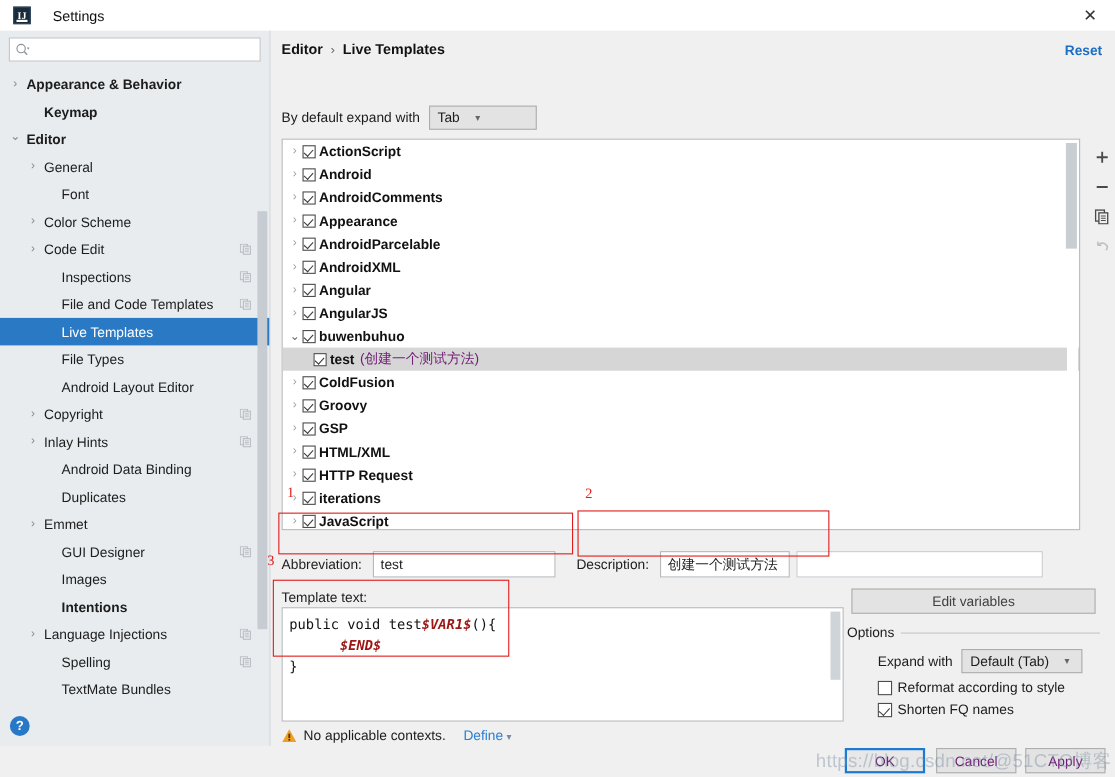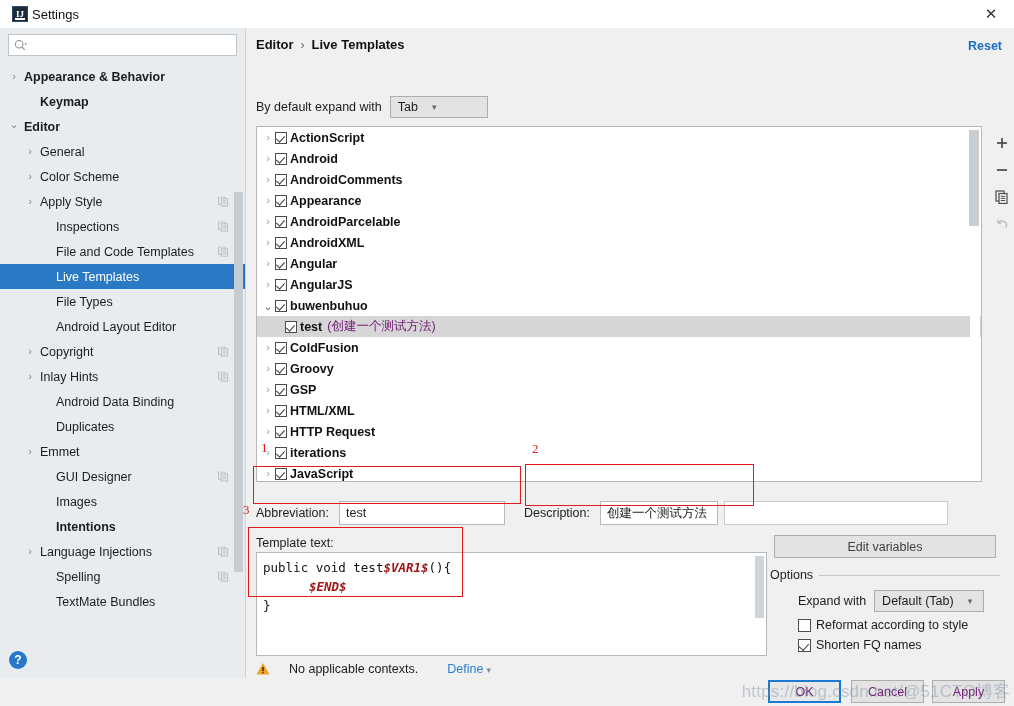--- a/index.html
+++ b/index.html
@@ -12,21 +12,21 @@
     overflow: hidden;
   }
   .window { position: relative; width: 1014px; height: 706px; background: #f0f0f0; }
 
   
   .titlebar {
     position: absolute; left: 0; top: 0; width: 1014px; height: 28px;
     background: #ffffff; display: flex; align-items: center;
   }
   .app-icon {
-    width: 16px; height: 16px; margin-left: 12px; margin-right: 4px;
+    width: 16px; height: 16px; margin-left: 12px; margin-right: 20px;
     background: #1b2a3a; border: 1px solid #2e4a66;
     display: flex; align-items: center; justify-content: center;
     color: #ffffff; font-size: 9px; font-weight: bold;
     font-family: "Liberation Serif", serif; line-height: 1;
     position: relative;
   }
   .app-icon::after {
     content: ""; position: absolute; left: 2px; right: 2px; bottom: 1px;
     height: 2px; background: #ffffff;
   }
@@ -220,21 +220,21 @@
     position: relative; flex: 0 0 auto; cursor: pointer;
   }
   .opt-cbx.checked::after {
     content: ""; position: absolute; left: 2px; top: 1px;
     width: 4.5px; height: 8px; border: solid #3c3c3c;
     border-width: 0 1.6px 1.6px 0; transform: rotate(42deg);
   }
   .opt-check-label { font-size: 12.5px; color: #1c1c1c; }
 
   
-  .warn-row { position: absolute; left: 10px; top: 634px; display: flex; align-items: center; gap: 19px; }
+  .warn-row { position: absolute; left: 10px; top: 634px; display: flex; align-items: center; gap: 6px; }
   .warn-icon { width: 14px; height: 14px; flex: 0 0 auto; }
   .warn-text { font-size: 12.5px; color: #1c1c1c; }
   .define-link { font-size: 12.5px; color: #2a7fd4; cursor: pointer; margin-left: 10px; }
   .define-chev { color: #7a8a98; font-size: 9px; margin-left: 3px; }
 
   
   .footer {
     position: absolute; left: 0; top: 678px; width: 1014px; height: 28px;
     background: #f0f0f0;
   }
@@ -293,27 +293,31 @@
           <span class="tree-label bold" style="margin-left: 4px;">Keymap</span>
         </div>
         <div class="tree-row" style="padding-left: 8px;">
           <span class="arrow" style="margin-top: -4px;">⌄</span>
           <span class="tree-label bold" style="margin-left: 4px;">Editor</span>
         </div>
         <div class="tree-row" style="padding-left: 24px;">
           <span class="arrow">›</span>
           <span class="tree-label" style="margin-left: 4px;">General</span>
         </div>
+        <div class="tree-row" style="padding-left: 40px;">
+          <span class="arrow blank">›</span>
+          <span class="tree-label" style="margin-left: 4px;">Font</span>
+        </div>
         <div class="tree-row" style="padding-left: 24px;">
           <span class="arrow">›</span>
           <span class="tree-label" style="margin-left: 4px;">Color Scheme</span>
         </div>
         <div class="tree-row" style="padding-left: 24px;">
           <span class="arrow">›</span>
-          <span class="tree-label" style="margin-left: 4px;">Apply Style</span>
+          <span class="tree-label" style="margin-left: 4px;">Code Edit</span>
           <svg class="copy-badge" viewBox="0 0 12 12">
             <rect x="0.5" y="0.5" width="7" height="8" fill="none" stroke="#8c9298"></rect>
             <rect x="3.5" y="2.5" width="7" height="8" fill="#e8ecef" stroke="#8c9298"></rect>
             <line x1="5" y1="4.6" x2="9" y2="4.6" stroke="#8c9298" stroke-width="0.8"></line>
             <line x1="5" y1="6.3" x2="9" y2="6.3" stroke="#8c9298" stroke-width="0.8"></line>
             <line x1="5" y1="8" x2="9" y2="8" stroke="#8c9298" stroke-width="0.8"></line>
           </svg>
         </div>
         <div class="tree-row" style="padding-left: 40px;">
           <span class="arrow blank">›</span>

